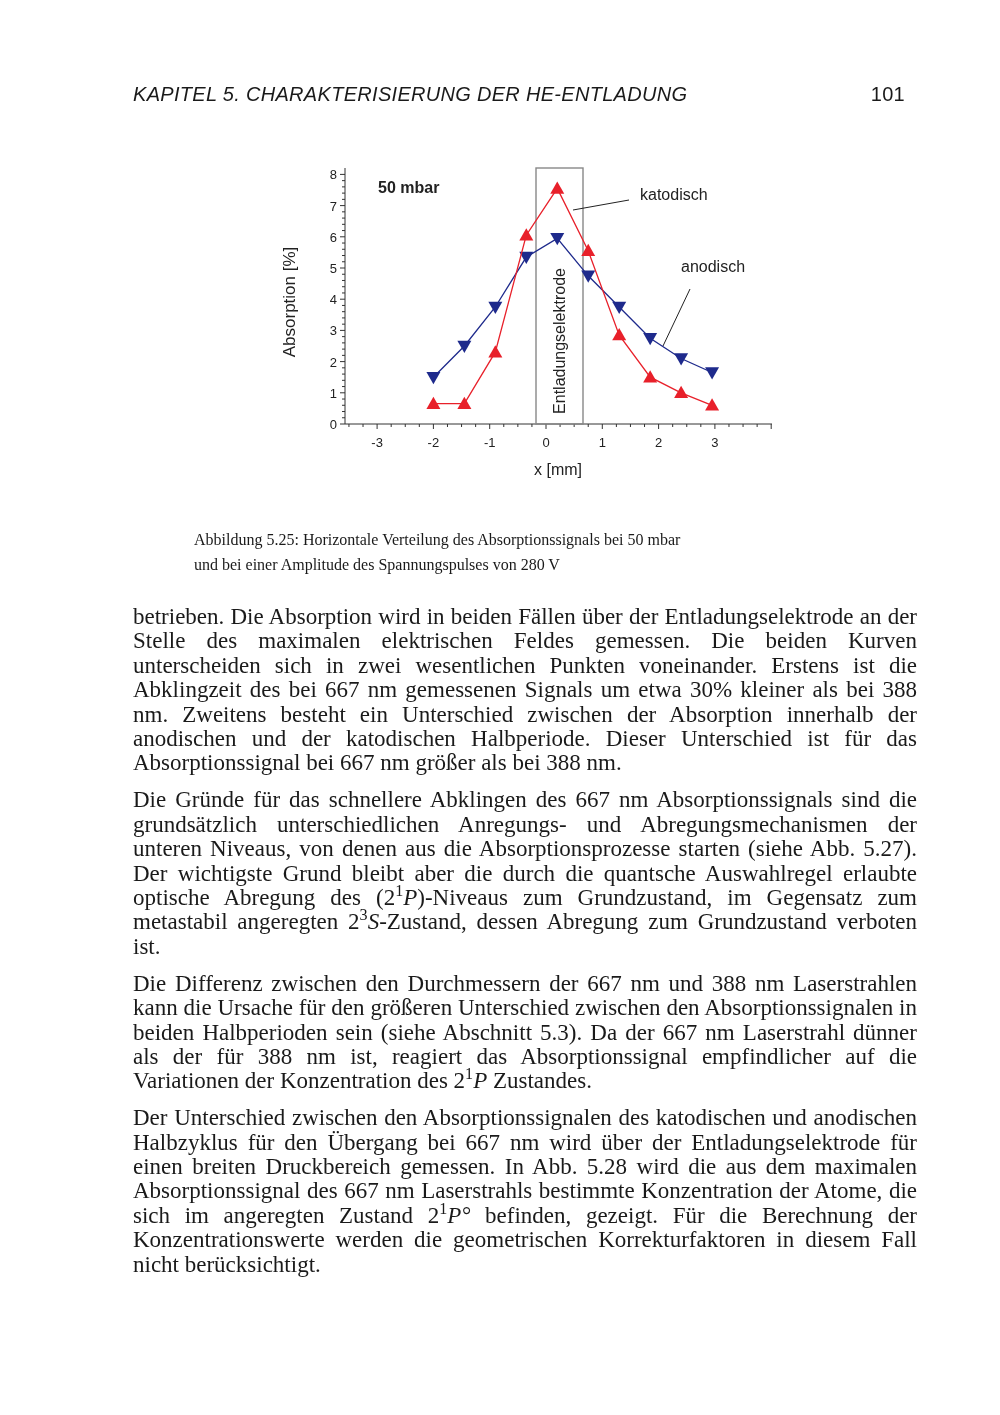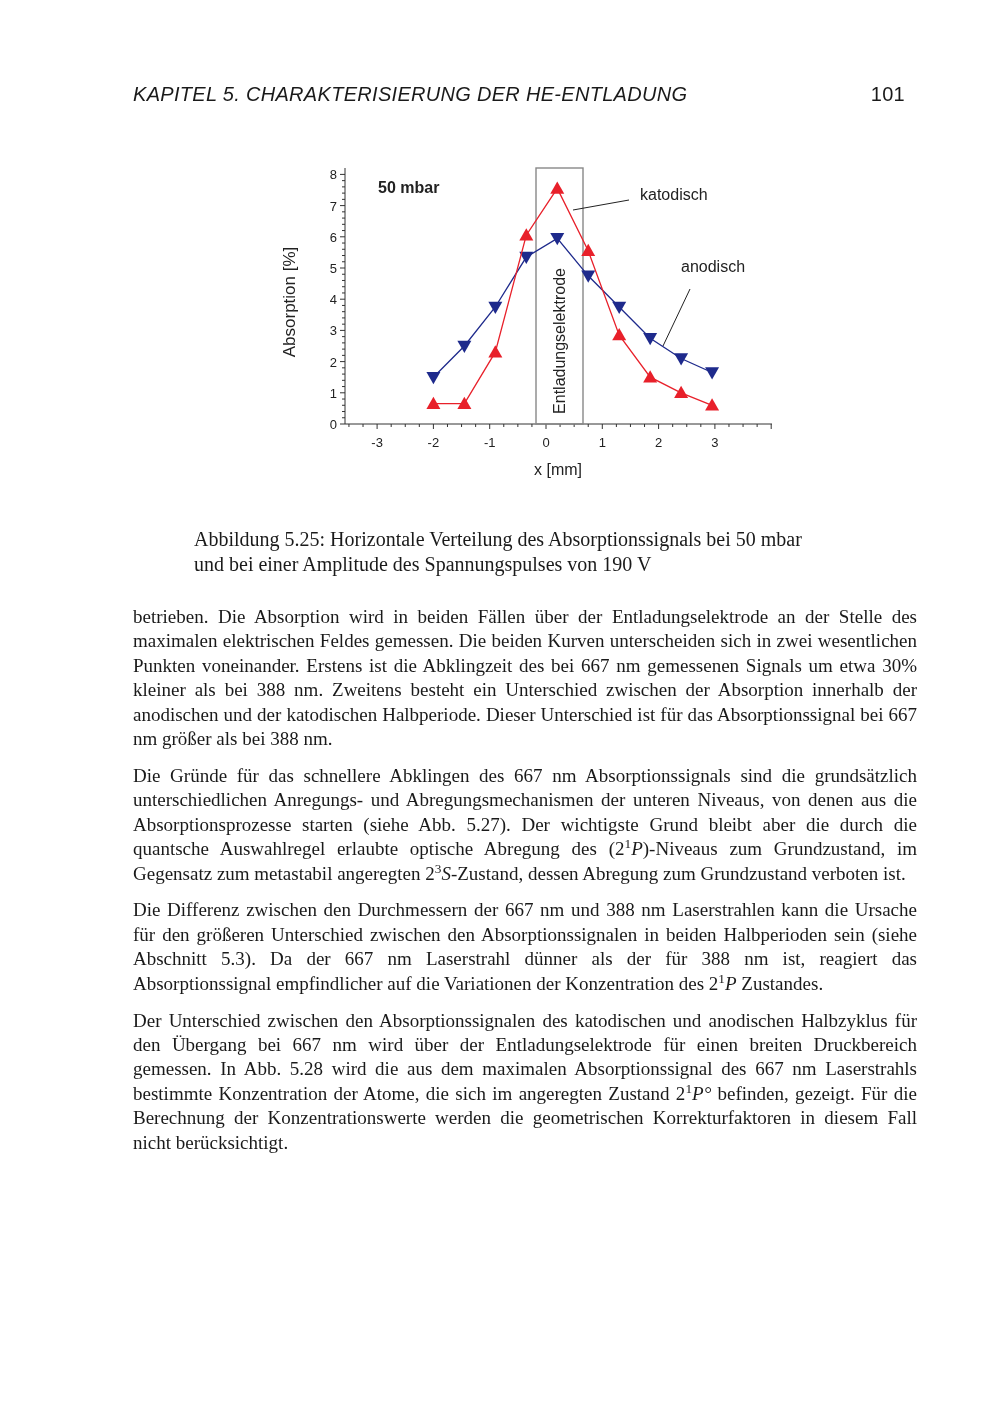--- a/index.html
+++ b/index.html
@@ -5,23 +5,23 @@
   html, body { margin:0; padding:0; background:#ffffff; }
   body { width:1000px; height:1415px; position:relative; overflow:hidden;
          font-family:"DejaVu Serif","Liberation Serif",serif; color:#1a1a1a; }
   .running-head { position:absolute; top:83px; left:133px; width:784px; height:28px;
          font-family:Liberation Sans, sans-serif; font-style:italic; font-size:20px; letter-spacing:0.3px; }
   .running-head .title { position:absolute; left:0; top:0; }
   .running-head .pageno { position:absolute; right:12px; top:0; font-style:normal; }
   .figure { position:absolute; left:270px; top:155px; width:520px; height:330px; }
   .figure svg { display:block; }
   .caption { position:absolute; left:194px; top:527px; width:680px;
-         font-family:"Liberation Serif",serif; font-size:20px; line-height:25px; }
+         font-family:"Liberation Serif",serif; font-size:16px; line-height:25px; }
   .body-text { position:absolute; left:133px; top:605px; width:784px;
-         font-family:"Liberation Serif",serif; font-size:19px; line-height:24.4px; text-align:justify; hyphens:manual; }
+         font-family:"Liberation Serif",serif; font-size:23px; line-height:24.4px; text-align:justify; hyphens:manual; }
   .body-text p { margin:0 0 12.5px 0; }
   sup { font-size:0.7em; line-height:0; vertical-align:0.55em; }
   .it { font-style:italic; }
   .svgtxt { font-family:"Liberation Sans",sans-serif; }
 </style>
 </head>
 <body>
 
 <div class="running-head">
   <span class="title">KAPITEL 5.  CHARAKTERISIERUNG DER HE-ENTLADUNG</span>
@@ -166,21 +166,21 @@
           <path d="M650.155,370.2 L657.155,382.45 L643.155,382.45 Z" fill="#e8202a"></path>
           <path d="M681.12,385.8 L688.12,398.05 L674.12,398.05 Z" fill="#e8202a"></path>
           <path d="M712.085,398.28 L719.085,410.53 L705.085,410.53 Z" fill="#e8202a"></path>
         </g>
       </g>
   </svg>
 </div>
 
 <div class="caption">
   <div>Abbildung 5.25: Horizontale Verteilung des Absorptionssignals bei 50 mbar</div>
-  <div>und bei einer Amplitude des Spannungspulses von 190 V</div>
+  <div>und bei einer Amplitude des Spannungspulses von 280 V</div>
 </div>
 
 <div class="body-text">
   <p>betrieben. Die Absorption wird in beiden Fällen über der Entladungselektrode an der Stelle des maximalen elektrischen Feldes gemessen. Die beiden Kurven unterscheiden sich in zwei wesentlichen Punkten voneinander. Erstens ist die Abklingzeit des bei 667 nm gemessenen Signals um etwa 30% kleiner als bei 388 nm. Zweitens besteht ein Unterschied zwischen der Absorption innerhalb der anodischen und der katodischen Halbperiode. Dieser Unterschied ist für das Absorptionssignal bei 667 nm größer als bei 388 nm.</p>
   <p><span>Die Gründe für das schnellere Abklingen des 667 nm Absorptionssignals sind die grundsätzlich unterschiedlichen Anregungs- und Abregungsmechanismen der unteren Niveaus, von denen aus die Absorptionsprozesse starten (siehe Abb. 5.27). Der wichtigste Grund bleibt aber die durch die quantsche Auswahlregel erlaubte optische Abregung des (2</span><sup>1</sup><span class="it">P</span><span>)-Niveaus zum Grundzustand, im Gegensatz zum metastabil angeregten 2</span><sup>3</sup><span class="it">S</span><span>-Zustand, dessen Abregung zum Grundzustand verboten ist.</span></p>
   <p><span>Die Differenz zwischen den Durchmessern der 667 nm und 388 nm Laserstrahlen kann die Ursache für den größeren Unterschied zwischen den Absorptionssignalen in beiden Halbperioden sein (siehe Abschnitt 5.3). Da der 667 nm Laserstrahl dünner als der für 388 nm ist, reagiert das Absorptionssignal empfindlicher auf die Variationen der Konzentration des 2</span><sup>1</sup><span class="it">P</span><span> Zustandes.</span></p>
   <p><span>Der Unterschied zwischen den Absorptionssignalen des katodischen und anodischen Halbzyklus für den Übergang bei 667 nm wird über der Entladungselektrode für einen breiten Druckbereich gemessen. In Abb. 5.28 wird die aus dem maximalen Absorptionssignal des 667 nm Laserstrahls bestimmte Konzentration der Atome, die sich im angeregten Zustand 2</span><sup>1</sup><span class="it">P°</span><span> befinden, gezeigt. Für die Berechnung der Konzentrationswerte werden die geometrischen Korrekturfaktoren in diesem Fall nicht berücksichtigt.</span></p>
 </div>
 
 </body></html>

